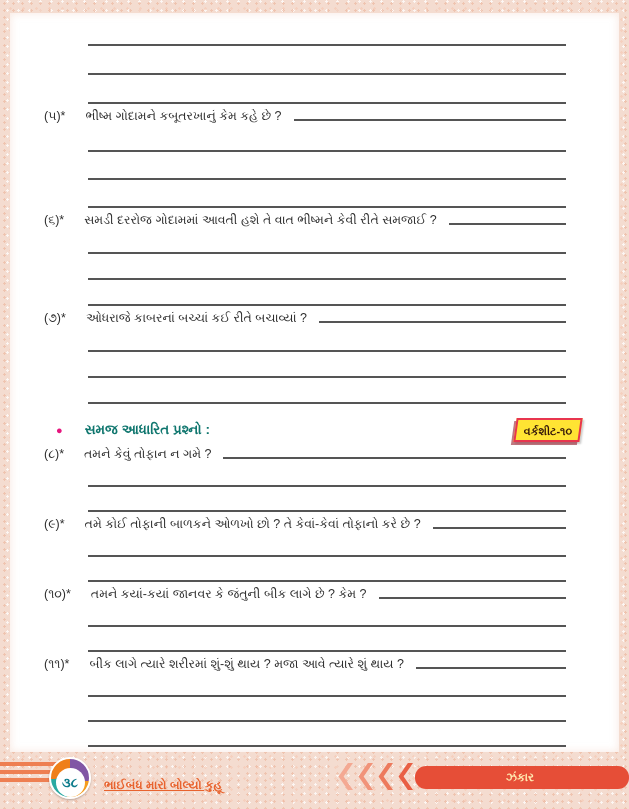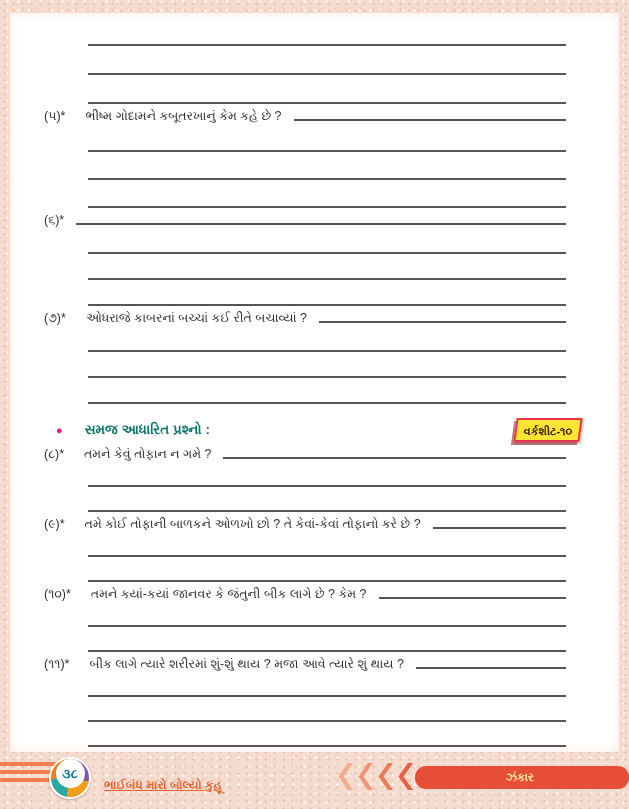--- a/index.html
+++ b/index.html
@@ -45,21 +45,21 @@
     box-shadow: -2px 3px 0 rgba(150,30,45,.6), 2px 2px 2px rgba(0,0,0,.2);
   }
   .badge-inner { display: inline-block; transform: skewX(8deg); font-size: 11px; font-weight: bold; color: #33150a; }
 
   .footer { position: absolute; left: 0; top: 752px; width: 629px; height: 57px; }
   .stripe { position: absolute; left: 0; width: 58px; height: 4px; background: #ee7f52; }
   .stripe1 { top: 10px; } .stripe2 { top: 18px; } .stripe3 { top: 26px; }
   .page-circle {
     position: absolute; left: 49px; top: 5px; width: 42px; height: 42px; border-radius: 50%;
     background: conic-gradient(#8156a5 0 100deg, #f59d1f 100deg 190deg, #2aa9a2 190deg 268deg, #ef7f1a 268deg 360deg);
-    display: flex; align-items: flex-start; justify-content: center;
+    display: flex; align-items: flex-end; justify-content: center;
     border: 2px solid #fff; box-shadow: 0 1px 2px rgba(0,0,0,.25);
   }
   .page-circle-inner {
     width: 29px; height: 29px; border-radius: 50%; background: #fff;
     display: flex; align-items: center; justify-content: center;
     font-weight: bold; font-size: 13px; color: #0e7c8c;
   }
   .chapter { position: absolute; left: 104px; top: 26px; color: #e8632e; font-weight: bold; font-size: 12px; text-decoration: underline; }
   .chevrons { position: absolute; right: 216px; top: 11px; display: flex; }
   .chevron {
@@ -87,20 +87,21 @@
         <div class="q-row">
           <span class="q-num">(૫)*</span>
           <span class="q-text">ભીષ્મ ગોદામને કબૂતરખાનું કેમ કહે છે ?</span>
           <span class="q-line"></span>
         </div>
         <div class="ans-line h28"></div>
         <div class="ans-line h28"></div>
         <div class="ans-line h28"></div>
         <div class="q-row">
           <span class="q-num">(૬)*</span>
+          <span class="q-text">સમડી દરરોજ ગોદામમાં આવતી હશે તે વાત ભીષ્મને કેવી રીતે સમજાઈ ?</span>
           <span class="q-line"></span>
         </div>
         <div class="ans-line h26"></div>
         <div class="ans-line h26"></div>
         <div class="ans-line h26"></div>
         <div class="q-row">
           <span class="q-num">(૭)*</span>
           <span class="q-text">ઓધરાજે કાબરનાં બચ્ચાં કઈ રીતે બચાવ્યાં ?</span>
           <span class="q-line"></span>
         </div>

